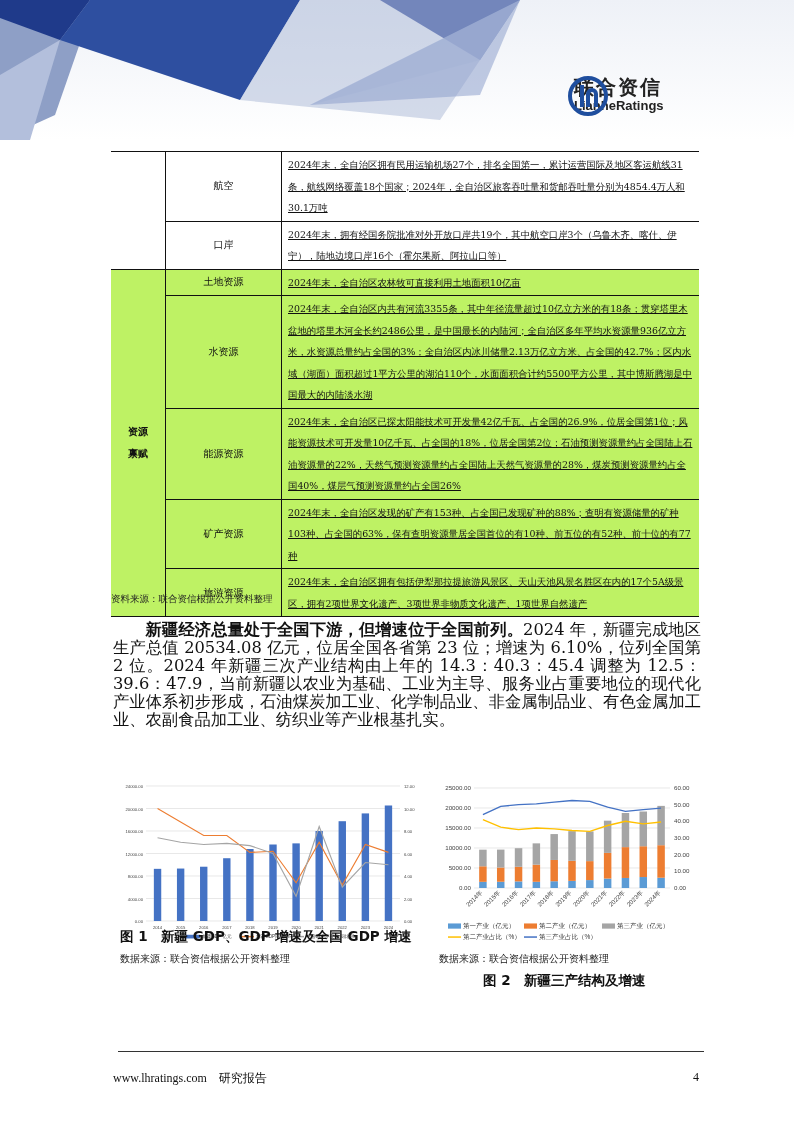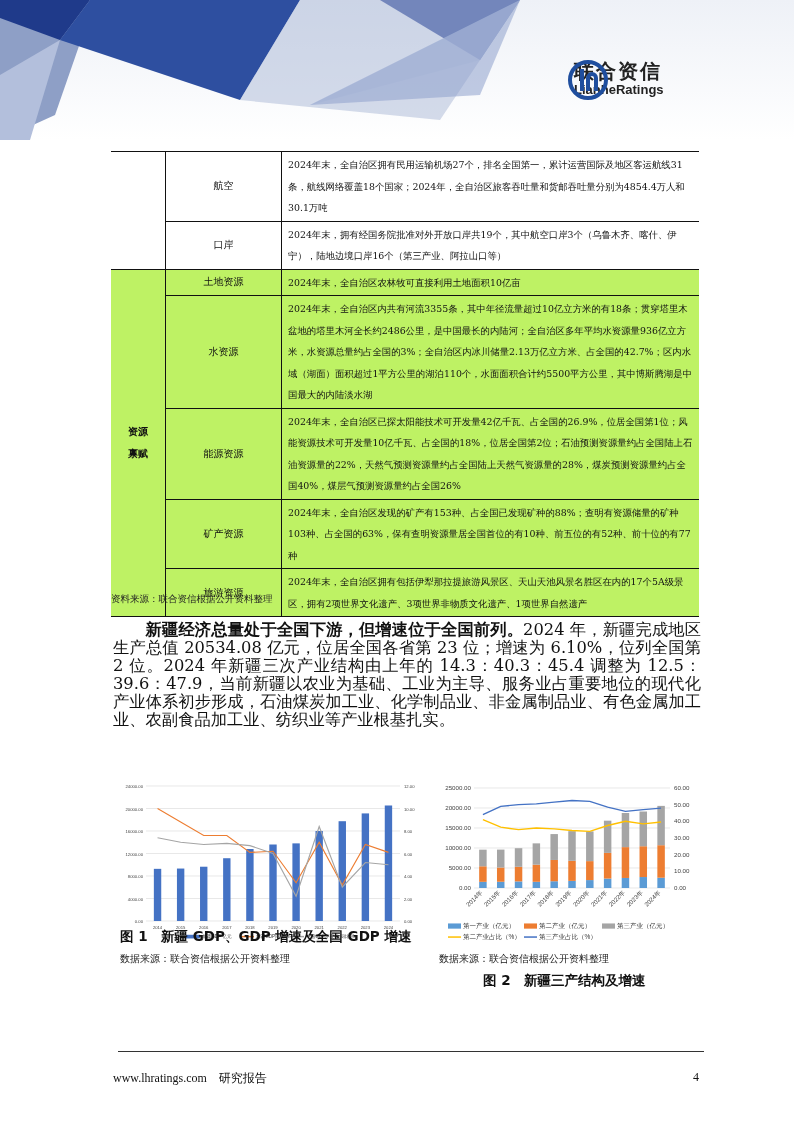--- a/index.html
+++ b/index.html
@@ -1,30 +1,30 @@
 <!DOCTYPE html>
 <html><head>
 <meta charset="utf-8">
 <style>
   html,body{margin:0;padding:0;}
   body{width:794px;height:1123px;position:relative;background:#fff;font-family:"DejaVu Serif","Liberation Serif",serif;color:#111;overflow:hidden;}
   .banner{position:absolute;left:0;top:0;width:794px;height:140px;overflow:hidden;background:linear-gradient(180deg,#eef1f7 0%,#fff 100%);}
   .banner svg{position:absolute;left:0;top:0;}
-  .logo{position:absolute;left:568px;top:60px;display:flex;align-items:flex-start;}
+  .logo{position:absolute;left:568px;top:76px;display:flex;align-items:flex-start;}
   .logo-mark{width:40px;height:40px;}
   .logo-text{margin-left:6px;}
   .logo-cn{font-family:"DejaVu Sans","Liberation Sans",sans-serif;font-size:20px;font-weight:bold;color:#222;letter-spacing:2px;line-height:22px;}
   .logo-en{font-family:"Liberation Sans","DejaVu Sans",sans-serif;font-size:13px;font-weight:bold;color:#222;line-height:16px;}
 
   table.res{position:absolute;left:111px;top:151px;width:588px;border-collapse:collapse;font-size:9.6px;}
   table.res td{border:1px solid #111;vertical-align:middle;}
   table.res tr.top td{border-top:1.5px solid #111;}
   td.cat{width:52px;border-left:none !important;text-align:center;font-weight:bold;font-family:"DejaVu Sans","Liberation Sans",sans-serif;font-size:10px;line-height:22px;}
   td.sub{width:113px;text-align:center;font-family:"DejaVu Sans","Liberation Sans",sans-serif;font-size:10px;}
-  td.desc{padding:2px 4px 2px 6px;line-height:21.5px;border-right:none !important;font-family:"DejaVu Serif","Liberation Serif",serif;font-size:9.4px;}
+  td.desc{padding:2px 4px 2px 6px;line-height:21.5px;border-right:none !important;font-family:"DejaVu Serif","Liberation Serif",serif;font-size:9.4px;text-decoration:underline;}
   tr.blue td{background:#bef264;}
   td.blue{background:#bdd7ee;}
   .src{position:absolute;left:111px;top:593px;font-size:9.5px;color:#222;font-family:Liberation Sans, sans-serif;}
 
   .para{position:absolute;left:113px;top:621px;width:588px;font-size:16.3px;line-height:18px;text-align:justify;font-family:"DejaVu Serif","Liberation Serif",serif;}
   .para .lead{font-weight:bold;font-family:"DejaVu Sans","Liberation Sans",sans-serif;}
   .para p{margin:0;text-indent:2em;}
 
   .chart1{position:absolute;left:112px;top:780px;width:310px;height:168px;}
   .chart2{position:absolute;left:442px;top:780px;width:258px;height:168px;}
@@ -65,21 +65,21 @@
 
 <table class="res">
   <tbody>
       <tr class="top">
     <td class="cat" rowspan="2" style="border-bottom:none;"></td>
     <td class="sub">航空</td>
     <td class="desc">2024年末，全自治区拥有民用运输机场27个，排名全国第一，累计运营国际及地区客运航线31条，航线网络覆盖18个国家；2024年，全自治区旅客吞吐量和货邮吞吐量分别为4854.4万人和30.1万吨</td>
   </tr>
   <tr>
     <td class="sub">口岸</td>
-    <td class="desc">2024年末，拥有经国务院批准对外开放口岸共19个，其中航空口岸3个（乌鲁木齐、喀什、伊宁），陆地边境口岸16个（第三产业、阿拉山口等）</td>
+    <td class="desc">2024年末，拥有经国务院批准对外开放口岸共19个，其中航空口岸3个（乌鲁木齐、喀什、伊宁），陆地边境口岸16个（霍尔果斯、阿拉山口等）</td>
   </tr>
   <tr class="blue">
     <td class="cat blue" rowspan="5">
       <div>资源</div>
       <div>禀赋</div>
     </td>
     <td class="sub">土地资源</td>
     <td class="desc">2024年末，全自治区农林牧可直接利用土地面积10亿亩</td>
   </tr>
   <tr class="blue">

